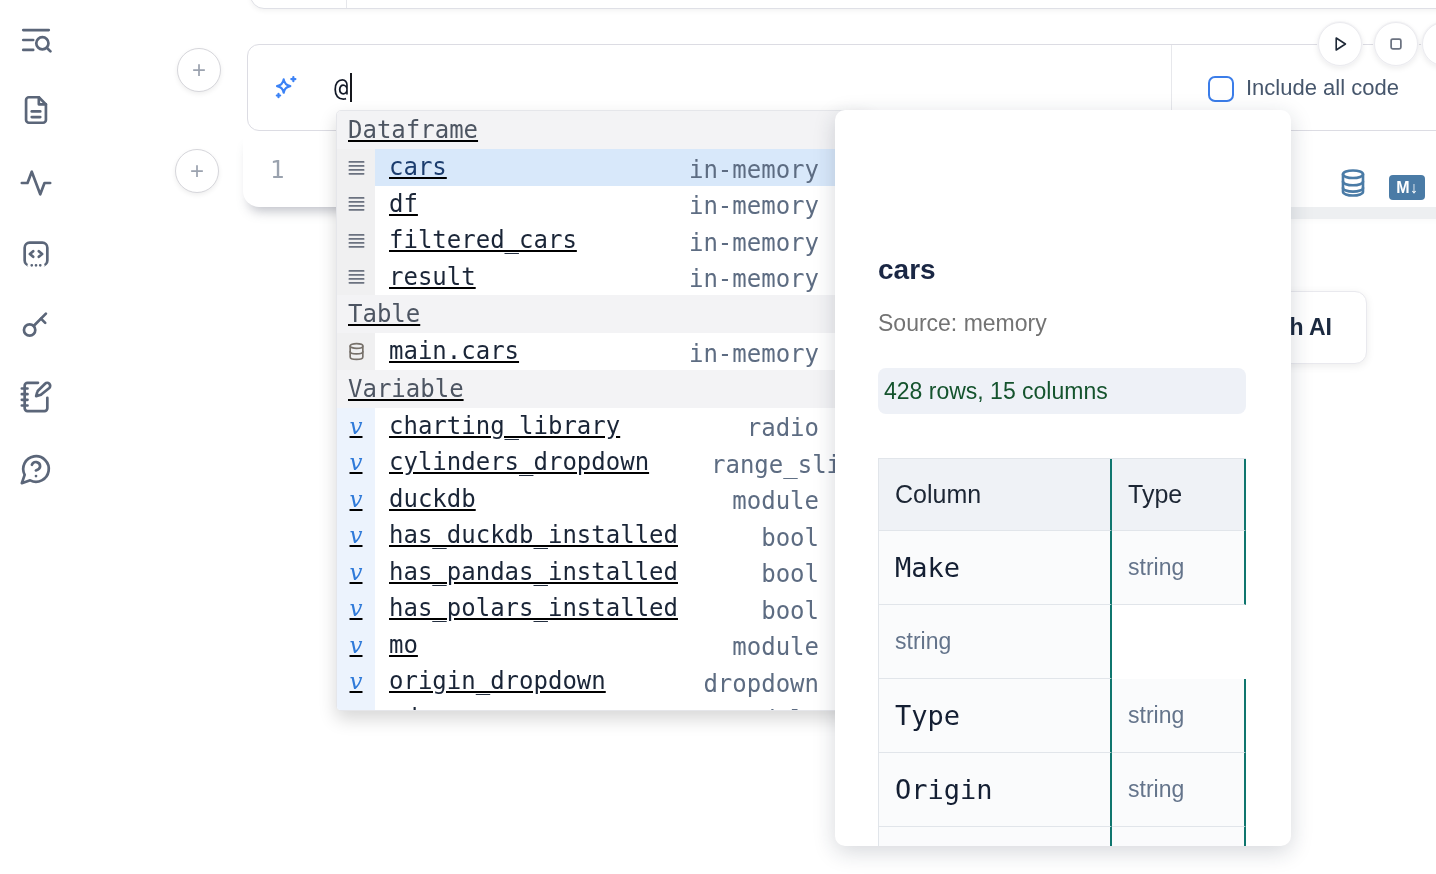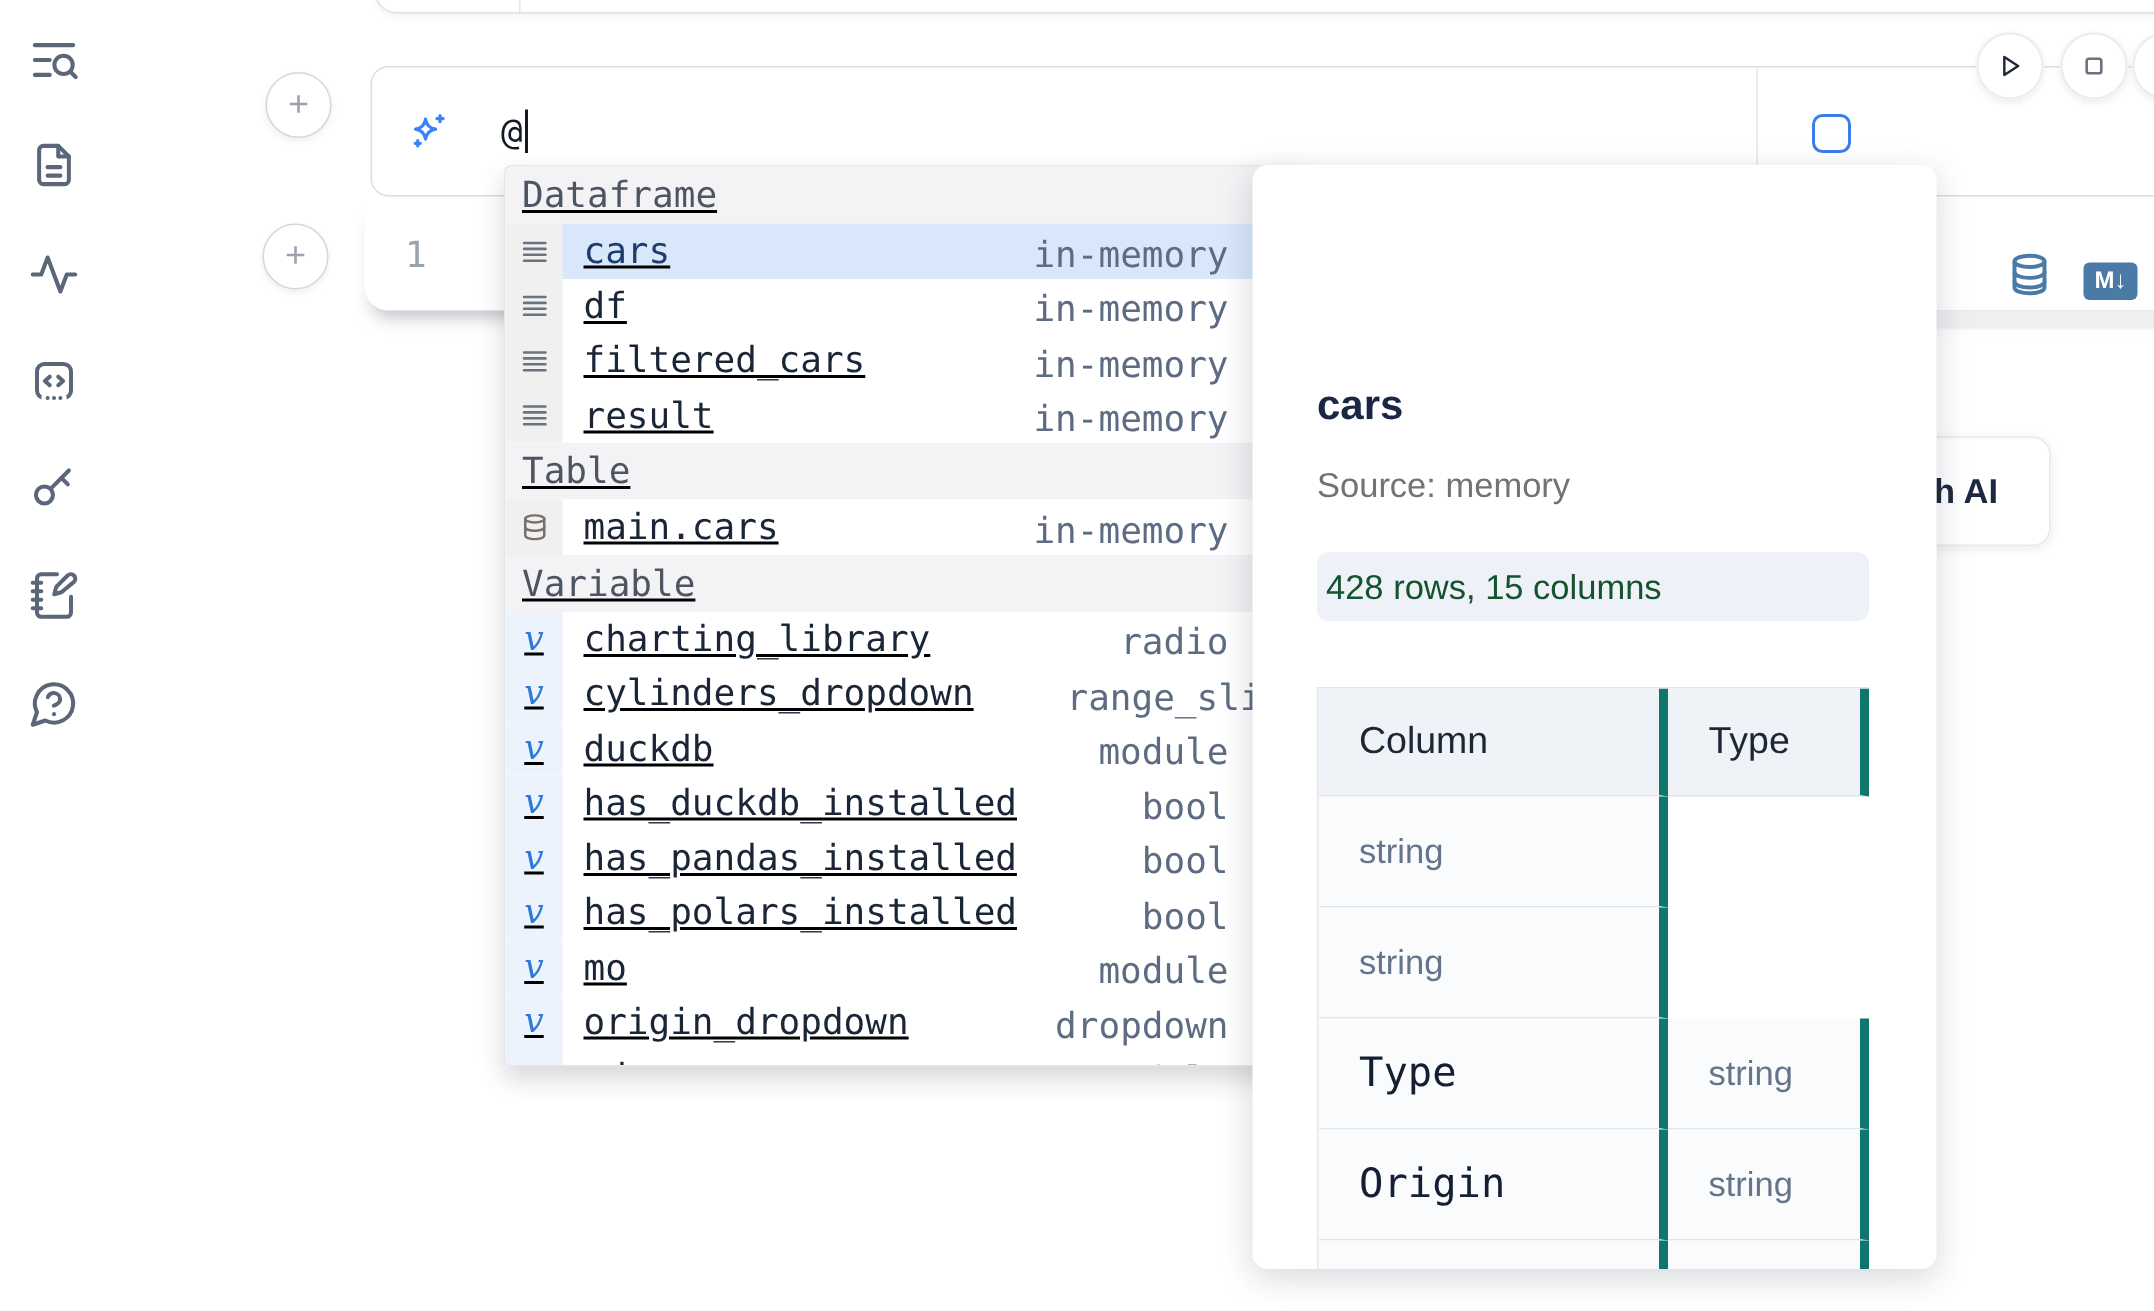--- a/index.html
+++ b/index.html
@@ -87,22 +87,22 @@
                    background:#fff; border-radius:10px; z-index:6;
                    box-shadow:0 6px 22px rgba(30,40,60,.18); overflow:hidden; }
   #preview-title { position:absolute; left:43px; top:144px; font-size:28px; font-weight:bold; color:#1a2744; }
   #preview-source { position:absolute; left:43px; top:200px; font-size:23px; color:#737373; }
   #preview-shape { position:absolute; left:43px; top:258px; width:368px; height:46px;
                    background:#eef1f7; border-radius:8px; display:flex; align-items:center;
                    padding-left:6px; font-size:23px; color:#14532d; }
   #schema-table { position:absolute; left:43px; top:348px; width:368px; height:461px;
                   overflow:hidden; border-top:1px solid #e1e5ea; border-left:1px solid #e1e5ea; }
   .tbl-row { display:grid; grid-template-columns:233px 134px; }
-  .tbl-cell { border-right:6px solid #0f766e; border-bottom:1px solid #e1e5ea;
-              display:flex; align-items:center; padding-left:27px; background:#fafbfc; }
+  .tbl-cell { border-right:2px solid #0f766e; border-bottom:1px solid #e1e5ea;
+              display:flex; align-items:center; padding-left:16px; background:#fafbfc; }
   .tbl-row.head .tbl-cell { height:72px; background:#eff2f6; font-size:25px; color:#1c2634; }
   .tbl-row.body .tbl-cell { height:74px; }
   .cell-col { font-family:"DejaVu Sans Mono", monospace; font-size:27px; color:#141f33; }
   .cell-type { font-size:23px; color:#64748b; }
 </style>
 </head>
 <body>
 
 <div id="stage">
 
@@ -174,20 +174,21 @@
         <path d="M18.5 2.5v3.4M16.8 4.2h3.4"></path>
         <path d="M6.2 16.4v2.8M4.8 17.8h2.8"></path>
       </svg>
     </span>
     <div class="prompt-row">
       <span>@</span>
       <span class="caret"></span>
     </div>
     <div class="v-divider"></div>
     <div id="include-checkbox"></div>
+    <div id="include-label">Include all code</div>
   </div>
 
   <div class="circle-btn" style="left:1318px; top:22px;">
     <svg viewBox="0 0 24 24" fill="none" stroke="#1f2937" stroke-width="1.5" stroke-linejoin="round">
       <path d="M8.5 6.5L17 12l-8.5 5.5z"></path>
     </svg>
   </div>
   <div class="circle-btn" style="left:1374px; top:22px;">
     <svg viewBox="0 0 24 24" fill="none" stroke="#6b7280" stroke-width="1.6">
       <rect x="7.5" y="7.5" width="9" height="9" rx="1.5"></rect>
@@ -330,20 +331,21 @@
   <div id="preview-panel">
     <div id="preview-title">cars</div>
     <div id="preview-source">Source: memory</div>
     <div id="preview-shape">428 rows, 15 columns</div>
     <div id="schema-table">
         <div class="tbl-row head">
           <div class="tbl-cell">Column</div>
           <div class="tbl-cell">Type</div>
         </div>
         <div class="tbl-row body">
+          <div class="tbl-cell cell-col">Make</div>
           <div class="tbl-cell cell-type">string</div>
         </div>
         <div class="tbl-row body">
           <div class="tbl-cell cell-type">string</div>
         </div>
         <div class="tbl-row body">
           <div class="tbl-cell cell-col">Type</div>
           <div class="tbl-cell cell-type">string</div>
         </div>
         <div class="tbl-row body">

